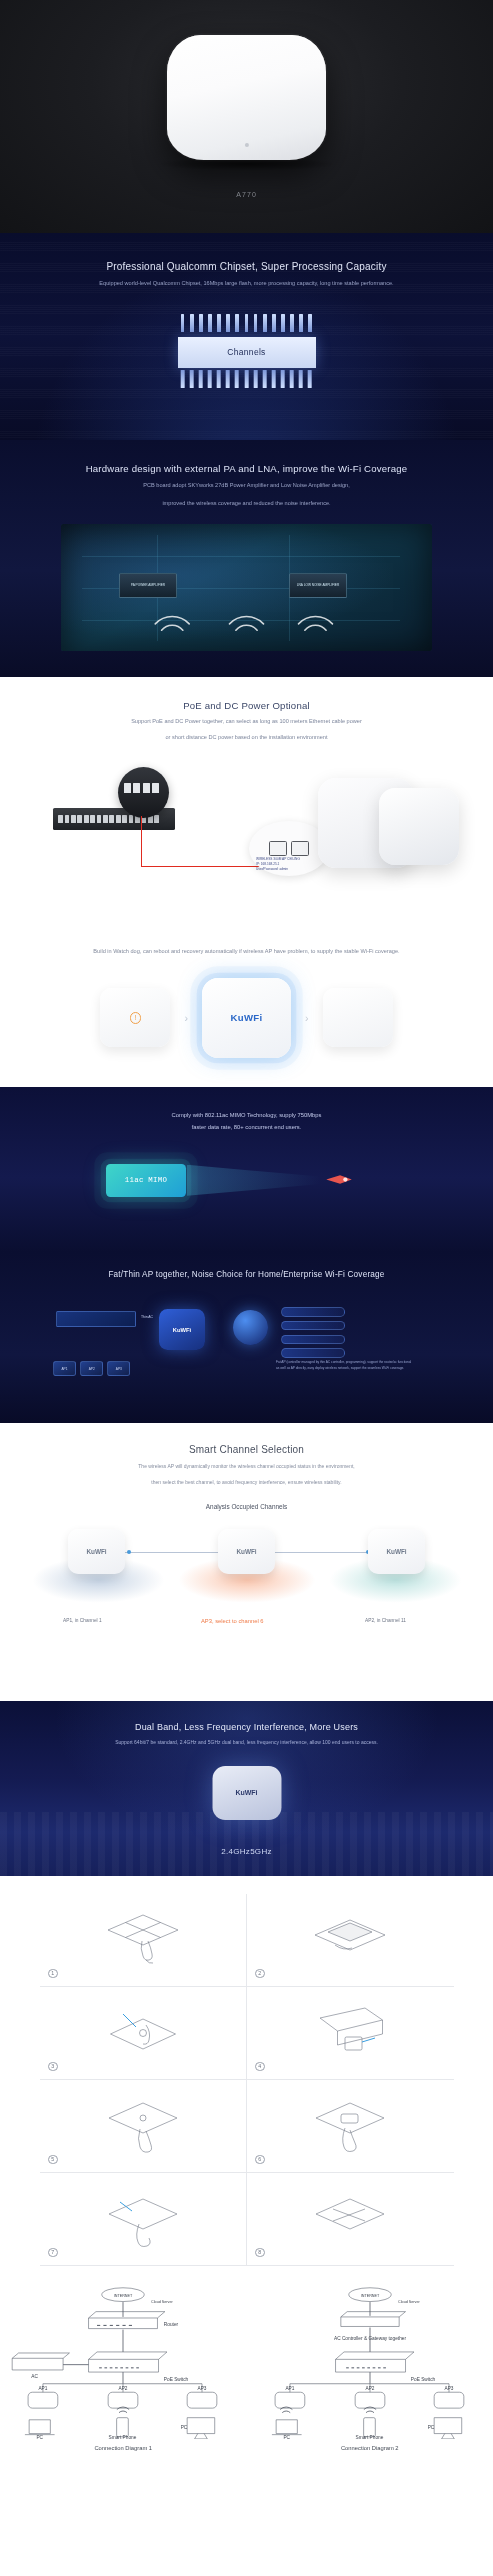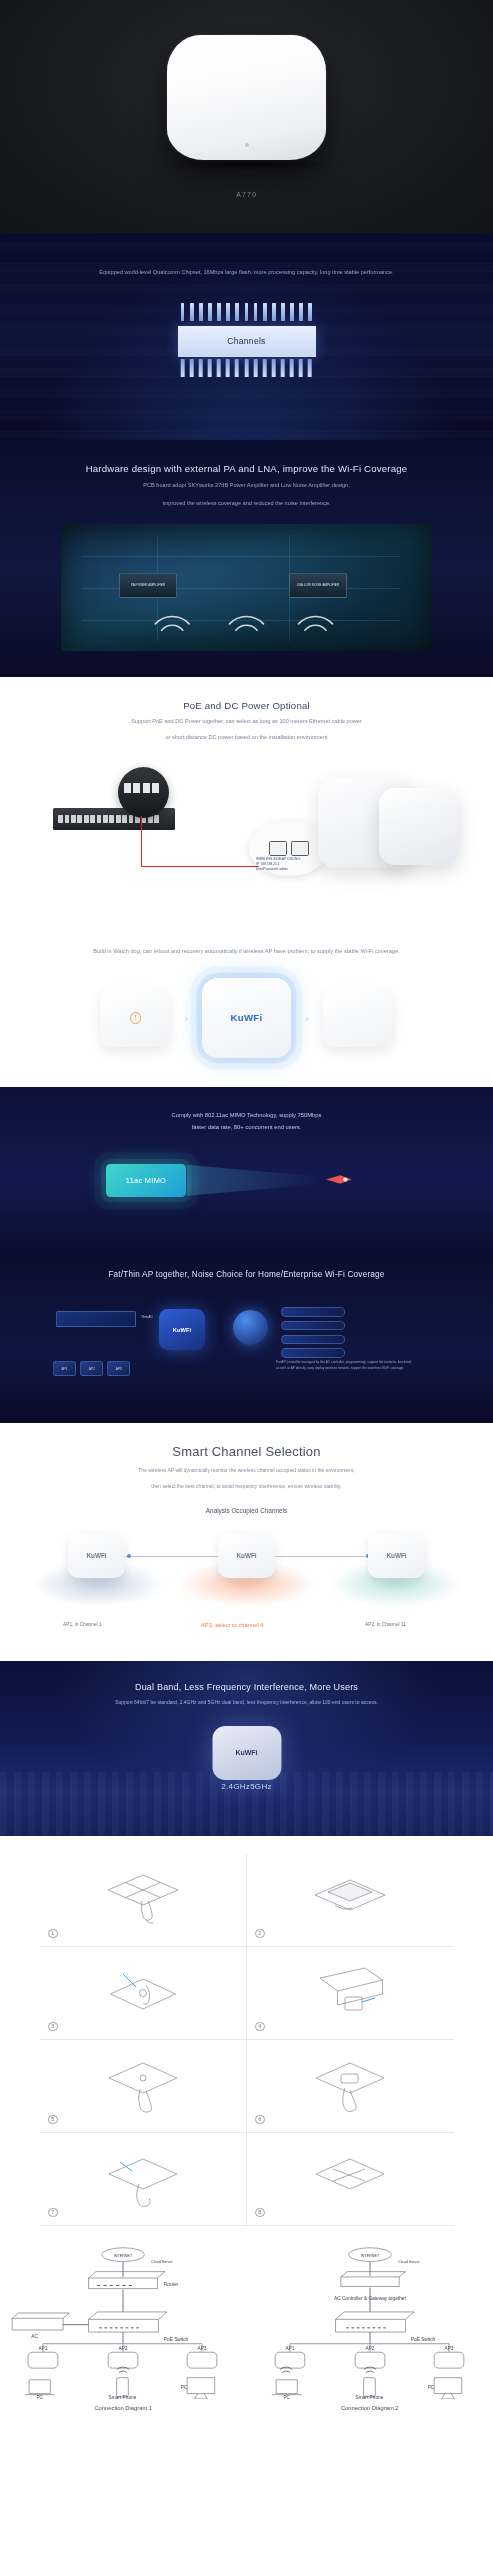--- a/index.html
+++ b/index.html
@@ -166,21 +166,21 @@
     display:flex; align-items:center; justify-content:center;
     color:#2a68c8; font-size:9.6px; font-weight:700; letter-spacing:0.3px;
   }
 
   
   .mimo {
     background: linear-gradient(180deg,#0c1038 0%,#141a4e 55%,#0a0e30 100%);
     padding: 23px 0 26.5px;
   }
   .mimo .sec-sub { color:#c3caea; font-size:5.8px; line-height:2; }
-  .mimo-stage { position:relative; height:80px; margin-top:12.7px; }
+  .mimo-stage { position:relative; height:80px; margin-top:12.7px;font-family:Liberation Mono, monospace; }
   .mimo-chip {
     position:absolute; left:106px; top:18px; width:80px; height:33px; border-radius:4.2px;
     background:linear-gradient(140deg,#3fd6c8,#1f9fd6);
     display:flex; align-items:center; justify-content:center;
     color:#fff; font-size:7.4px; letter-spacing:0.3px;
     box-shadow: 0 0 0 5.3px rgba(63,214,200,.10), 0 0 0 11.7px rgba(63,214,200,.05),
                 0 0 21px rgba(63,214,200,.35);
   }
   .mimo-beam {
     position:absolute; left:187px; top:19px; width:133px; height:31px;
@@ -222,21 +222,21 @@
   .ft-note { position:absolute; left:276px; top:63px; width:138px; color:#98a4cf; font-size:3.2px; line-height:1.7; }
   .ft-pills { position:absolute; left:53px; top:64px; display:flex; gap:4.2px; }
   .ft-pill {
     width:23px; height:15px; border-radius:2.7px;
     background:linear-gradient(150deg,#22408f,#12214f); border:0.5px solid rgba(120,170,255,.3);
     color:#cfd9f6; font-size:3.2px; display:flex; align-items:center; justify-content:center;
   }
 
   
   .smartch { background:#fff; padding: 21px 0 24.4px; }
-  .smartch .sec-title { color:#4a5160; font-size:13px; }
+  .smartch .sec-title { color:#4a5160; font-size:10px; }
   .smartch .sec-sub { color:#848c9e; font-size:5px; margin-top:7.4px; }
   .analysis-title { text-align:center; color:#4a5160; font-size:6.4px; margin-top:16px; }
   .ch-stage { position:relative; height:90px; margin-top:14px; }
   .ch-ap {
     position:absolute; top:5.3px; width:57px; height:45px; border-radius:10.6px;
     background:linear-gradient(160deg,#ffffff,#eef0f4);
     box-shadow:0 3.7px 9.6px rgba(0,0,0,.10);
     display:flex; align-items:center; justify-content:center;
     color:#6f7a8c; font-size:6.4px; font-weight:700;
   }
@@ -247,38 +247,39 @@
   .ch-lbl { position:absolute; font-size:4.8px; color:#6e7585; }
   .ch-lbl.hl { color:#ef7c4a; font-size:5.8px; }
 
   
   .dualband {
     height: 175px; position:relative; overflow:hidden;
     background:
       radial-gradient(ellipse at 50% 10%, rgba(60,90,180,.35), rgba(0,0,0,0) 55%),
       linear-gradient(180deg,#0b1038 0%,#141b52 45%,#1d2a6e 75%,#16205a 100%);
     padding-top: 21px;
+    margin-top: 44px;
   }
   .dualband .sec-title { color:#e3e8f9; font-size:9px; }
   .dualband .sec-sub { color:#a6b0d8; font-size:5px; margin-top:6.4px; }
   .city {
     position:absolute; left:0; bottom:0; width:493px; height:64px;
     background: repeating-linear-gradient(90deg,
       rgba(255,255,255,.045) 0 7.4px, rgba(0,0,0,0) 7.4px 14px);
     opacity:.8;
   }
   .db-ap {
     position:absolute; left:50%; transform:translateX(-50%); top:65px;
     width:69px; height:54px; border-radius:12.7px;
     background:linear-gradient(160deg,#e9edf7,#b9c2dc);
     display:flex; align-items:center; justify-content:center;
     color:#2d3a6b; font-size:7px; font-weight:700;
     box-shadow: 0 0 26.5px rgba(120,170,255,.35);
   }
-  .db-bands { position:absolute; top:121px; width:493px; display:flex; justify-content:center; }
+  .db-bands { position:absolute; top:146px; width:493px; display:flex; justify-content:center; }
   .db-band { color:#cfd8f4; font-size:8px; letter-spacing:0.3px; }
 
   
   .install { background:#fff; padding: 18px 0 10.6px; }
   .steps-grid {
     width: 414px; margin: 0 auto;
     display:grid; grid-template-columns: 1fr 1fr;
   }
   .step {
     height: 93px; position:relative;
@@ -306,20 +307,21 @@
 
 <div class="page">
 
   <section class="section hero">
     <div class="hero-device"></div>
     <div class="hero-shadow"></div>
     <div class="hero-model">A770</div>
   </section>
 
   <section class="section qualcomm">
+    <h2 class="sec-title">Professional Qualcomm Chipset, Super Processing Capacity</h2>
     <p class="sec-sub">Equipped world-level Qualcomm Chipset, 16Mbps large flash, more processing capacity, long time stable performance.</p>
     <div class="chip-wrap">
       <div class="chip-grid top">
         <i class="chip-pin"></i>
           <i class="chip-pin"></i>
           <i class="chip-pin"></i>
           <i class="chip-pin"></i>
         <i class="chip-pin"></i>
           <i class="chip-pin"></i>
           <i class="chip-pin"></i>

